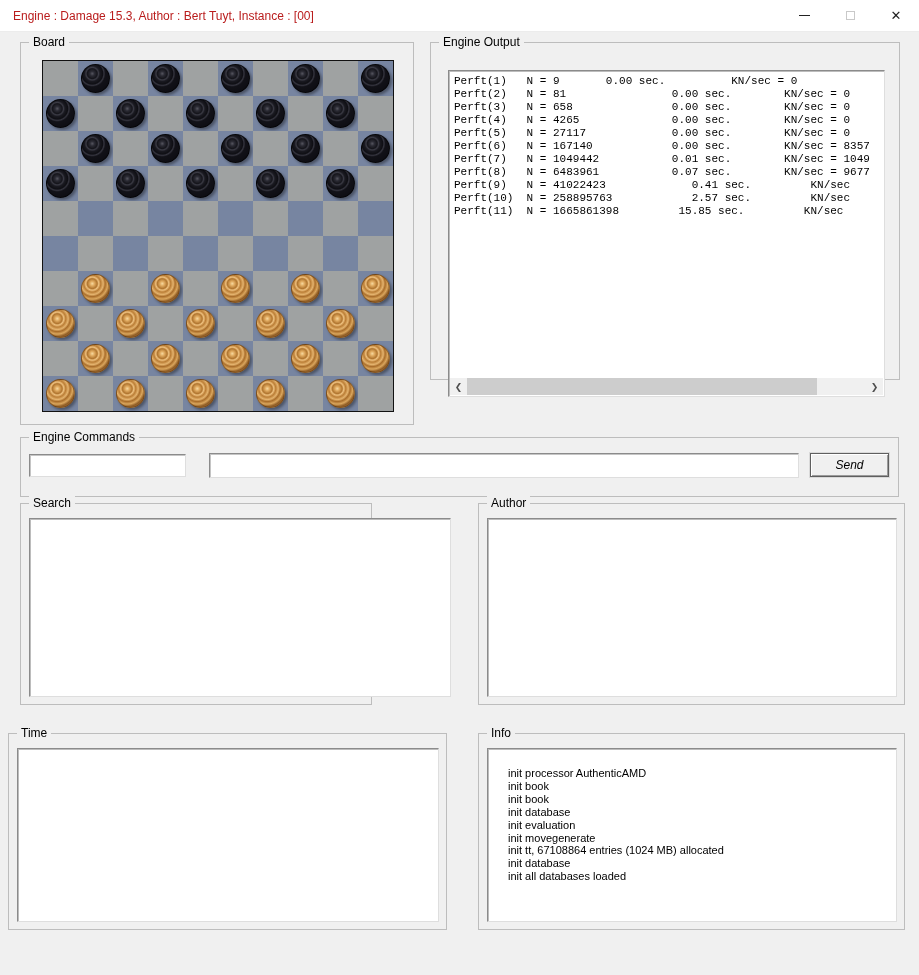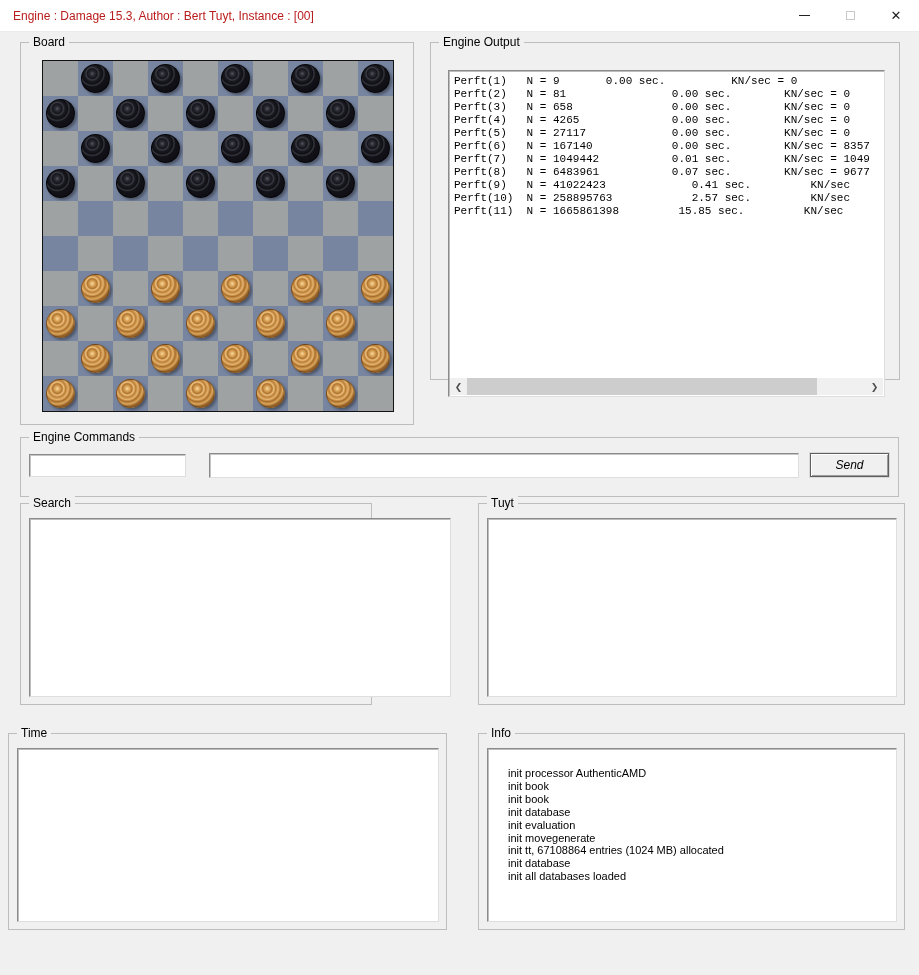--- a/index.html
+++ b/index.html
@@ -368,21 +368,21 @@
     <span>Send</span>
   </div>
 </div>
 
 <div class="group" id="group-search">
   <span class="group-label">Search</span>
   <div class="sunken" id="search-area"></div>
 </div>
 
 <div class="group" id="group-debug">
-  <span class="group-label">Tuyt</span>
+  <span class="group-label">Author</span>
   <div class="sunken" id="debug-area"></div>
 </div>
 
 <div class="group" id="group-time">
   <span class="group-label">Time</span>
   <div class="sunken" id="time-area"></div>
 </div>
 
 <div class="group" id="group-info">
   <span class="group-label">Info</span>

